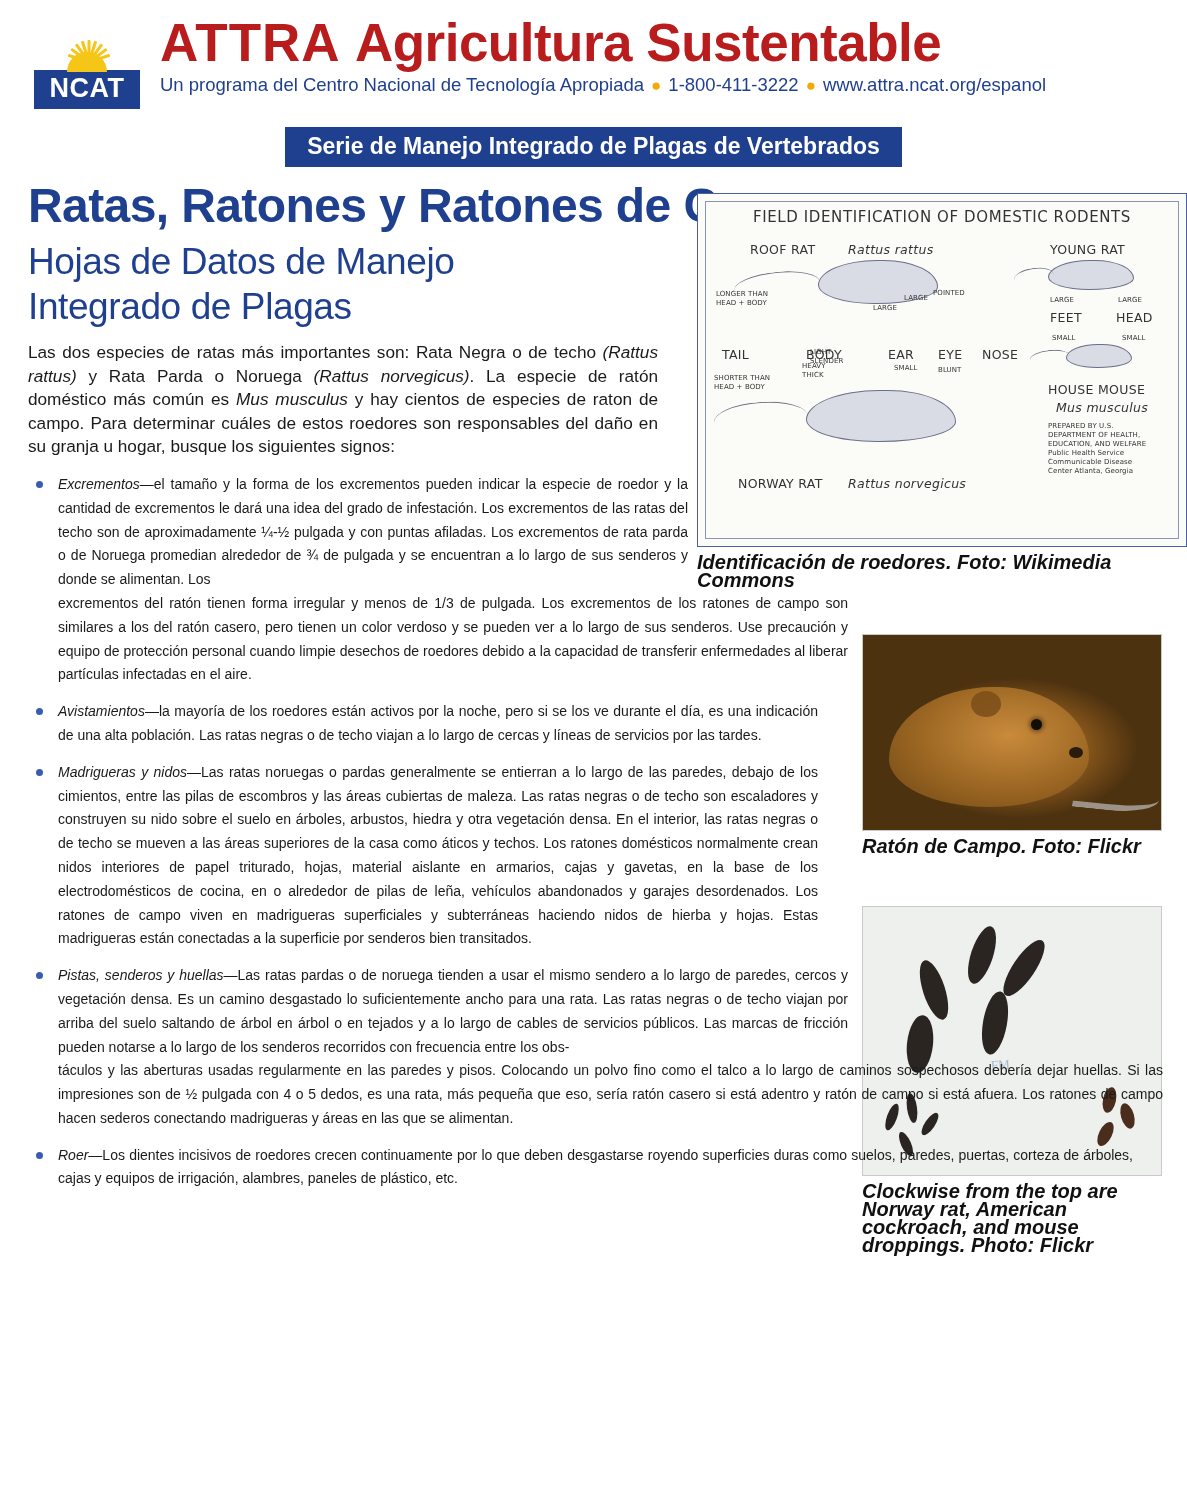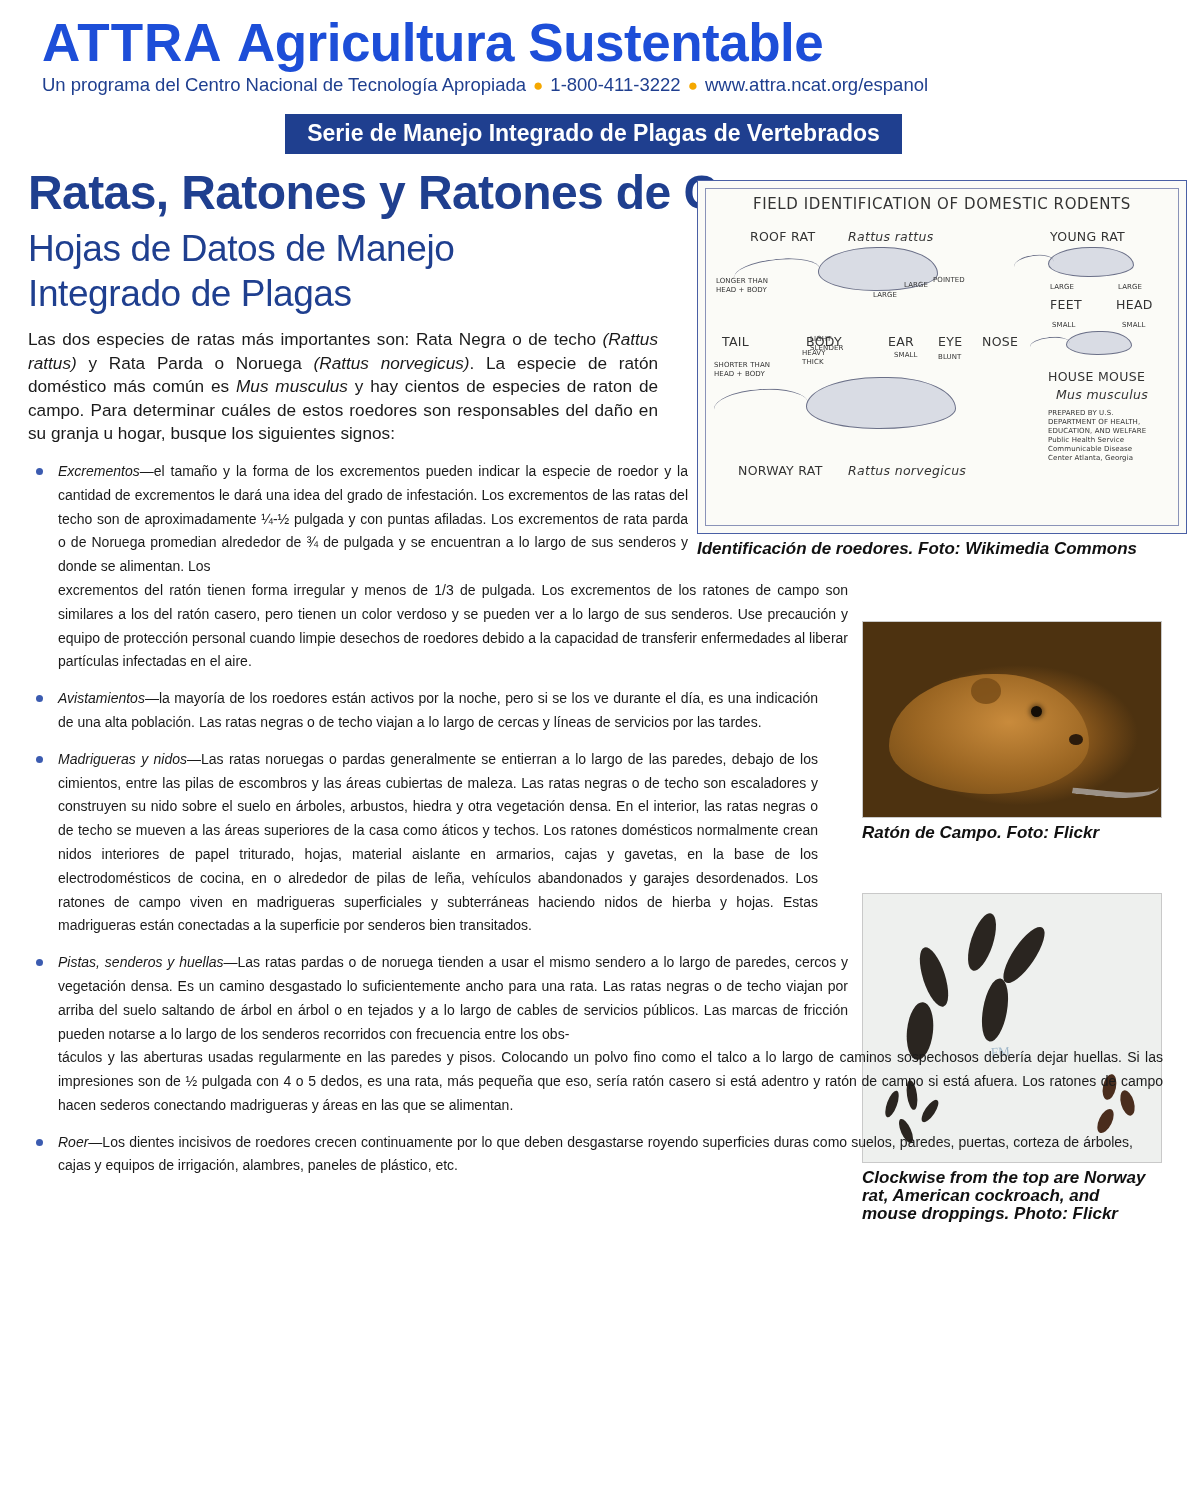--- a/index.html
+++ b/index.html
@@ -68,21 +68,21 @@
     width: 106px;
     margin-left: 6px;
   }
   .title-block {
     flex: 1 1 auto;
     padding-left: 14px;
   }
   .attra-line {
     font-size: 53px;
     line-height: 58px;
-    color: #1d4ed8;
+    color: #b91c1c;
     font-weight: bold;
     letter-spacing: -0.5px;
     white-space: nowrap;
   }
   .attra-line .attra {
     letter-spacing: 1px;
   }
   .attra-line .sust {
     font-weight: bold;
   }
@@ -173,21 +173,21 @@
   
   .w630 { width: 630px; }
   .w790 { width: 790px; }
 
   
   .fig {
     position: absolute;
     right: 0;
   }
   .fig-cap {
-    font-size: 17px;
+    font-size: 20px;
     font-style: italic;
     font-weight: bold;
     color: #111;
     line-height: 18px;
     margin-top: 6px;
   }
 
   
   #fig-rodent-id {
     top: 0;
@@ -290,20 +290,37 @@
   .wmark {
     position: absolute; left: 128px; top: 150px;
     font-size: 13px; color: #9fb7c9; font-family: "Liberation Serif", serif;
     transform: rotate(-4deg);
   }
 </style>
 </head>
 <body>
 
 <div class="header">
+  <div class="logo-block">
+    <div class="sun-wrap">
+      <div class="sun-rays">
+        <div class="ray" style="transform:translateX(-50%) rotate(-72deg)"></div>
+        <div class="ray" style="transform:translateX(-50%) rotate(-54deg)"></div>
+        <div class="ray" style="transform:translateX(-50%) rotate(-36deg)"></div>
+        <div class="ray" style="transform:translateX(-50%) rotate(-18deg)"></div>
+        <div class="ray" style="transform:translateX(-50%) rotate(0deg)"></div>
+        <div class="ray" style="transform:translateX(-50%) rotate(18deg)"></div>
+        <div class="ray" style="transform:translateX(-50%) rotate(36deg)"></div>
+        <div class="ray" style="transform:translateX(-50%) rotate(54deg)"></div>
+        <div class="ray" style="transform:translateX(-50%) rotate(72deg)"></div>
+      </div>
+      <div class="sun-core"></div>
+    </div>
+    <div class="ncat-box">NCAT</div>
+  </div>
   <div class="title-block">
     <div class="attra-line">
       <span class="attra">ATTRA</span><span>&nbsp;</span><span class="sust">Agricultura Sustentable</span>
     </div>
     <div class="subline">
       <span>Un programa del Centro Nacional de Tecnología Apropiada</span><span class="dot">●</span><span>1-800-411-3222</span><span class="dot">●</span><span>www.attra.ncat.org/espanol</span>
     </div>
   </div>
 </div>
 

